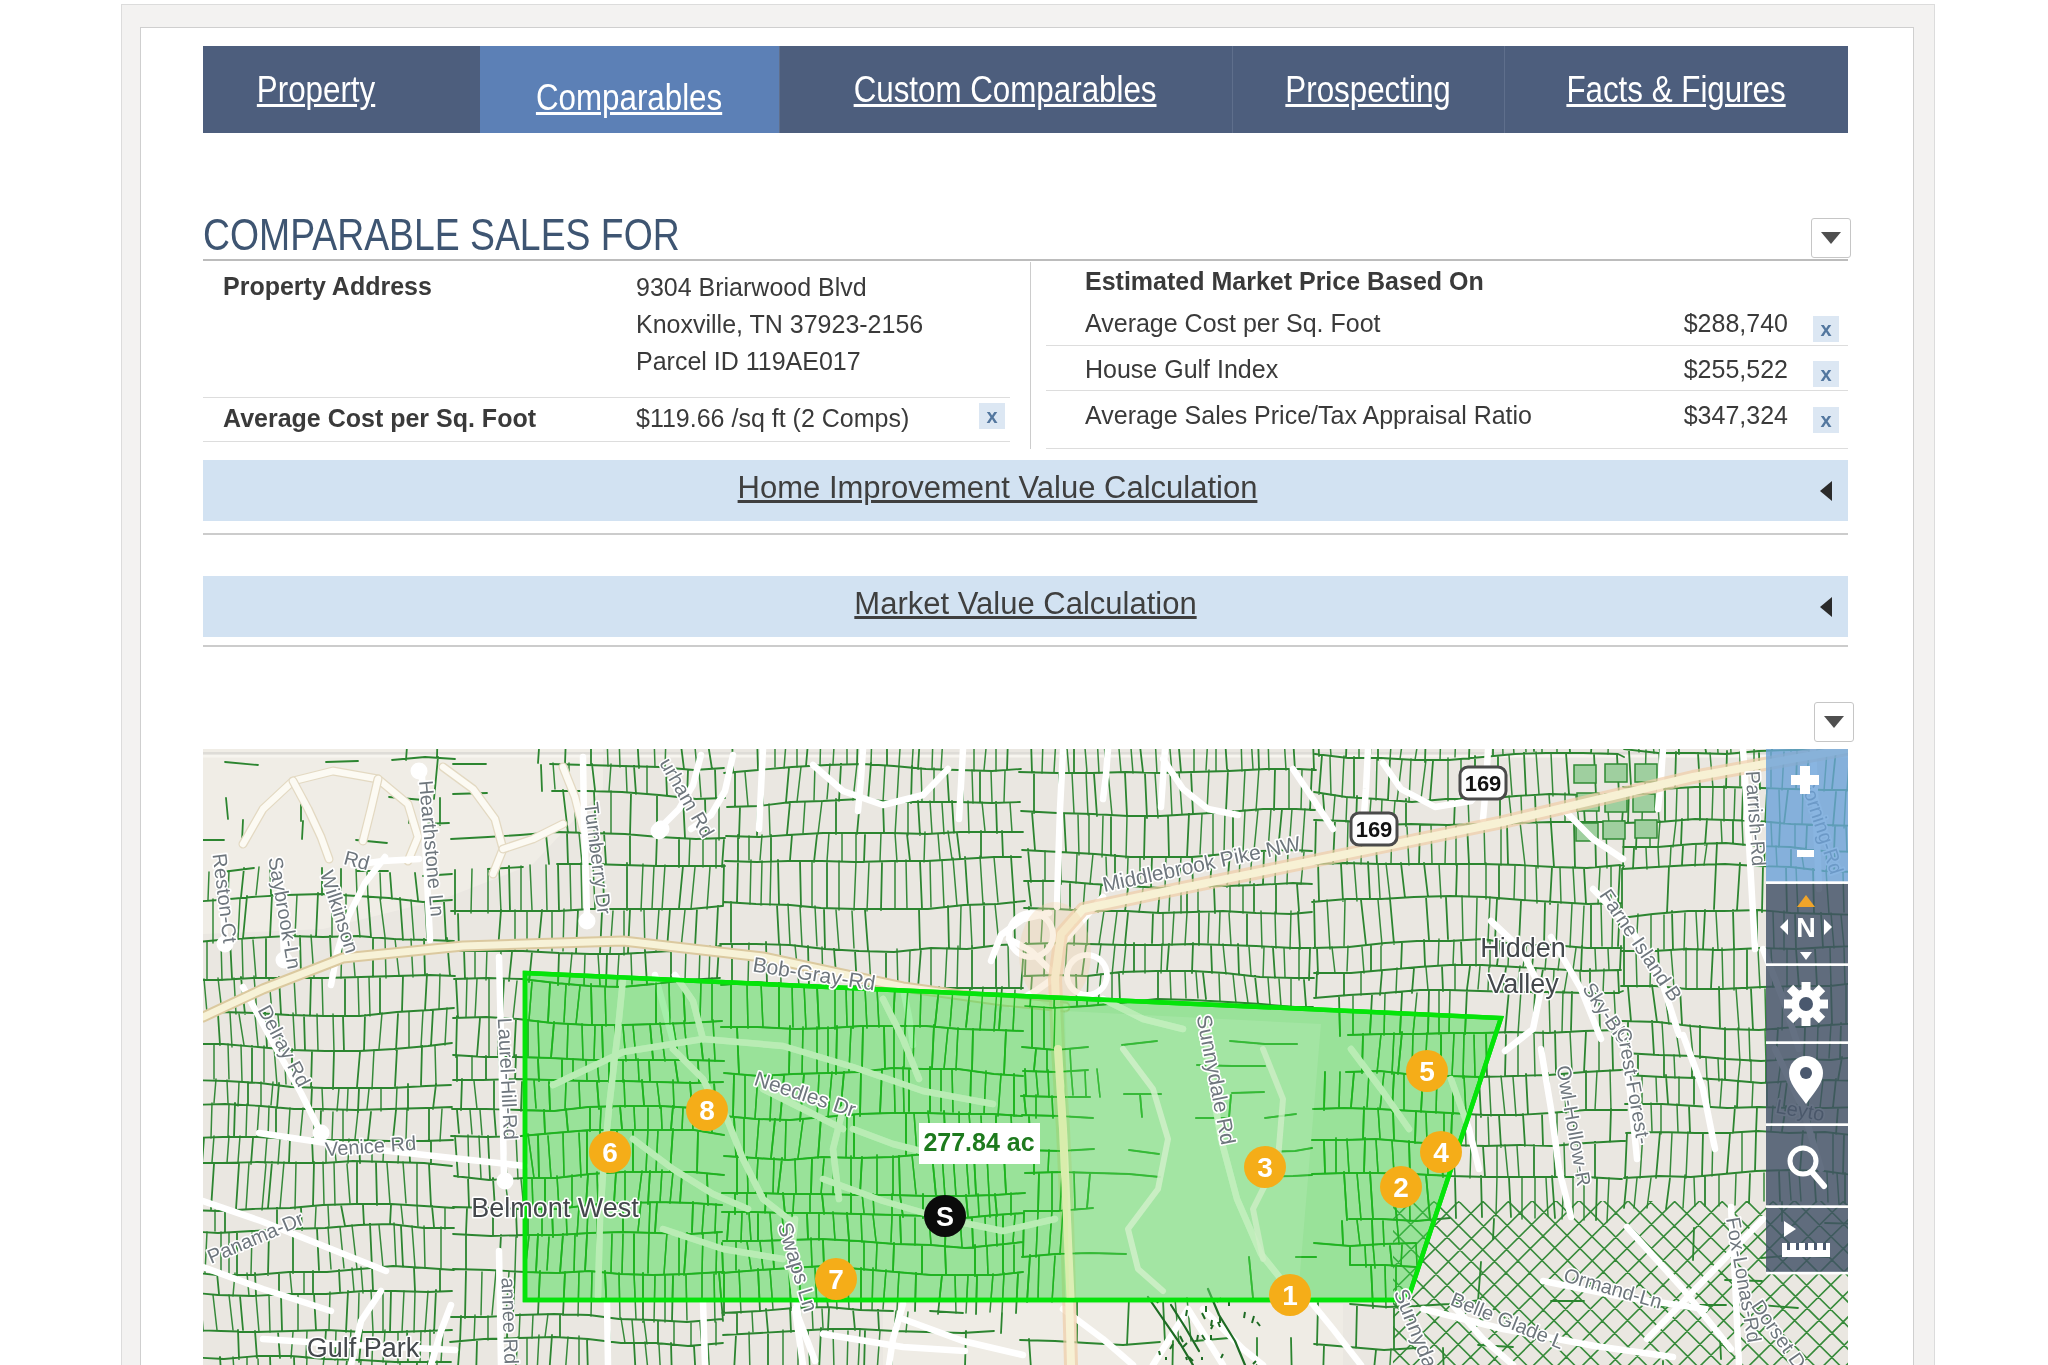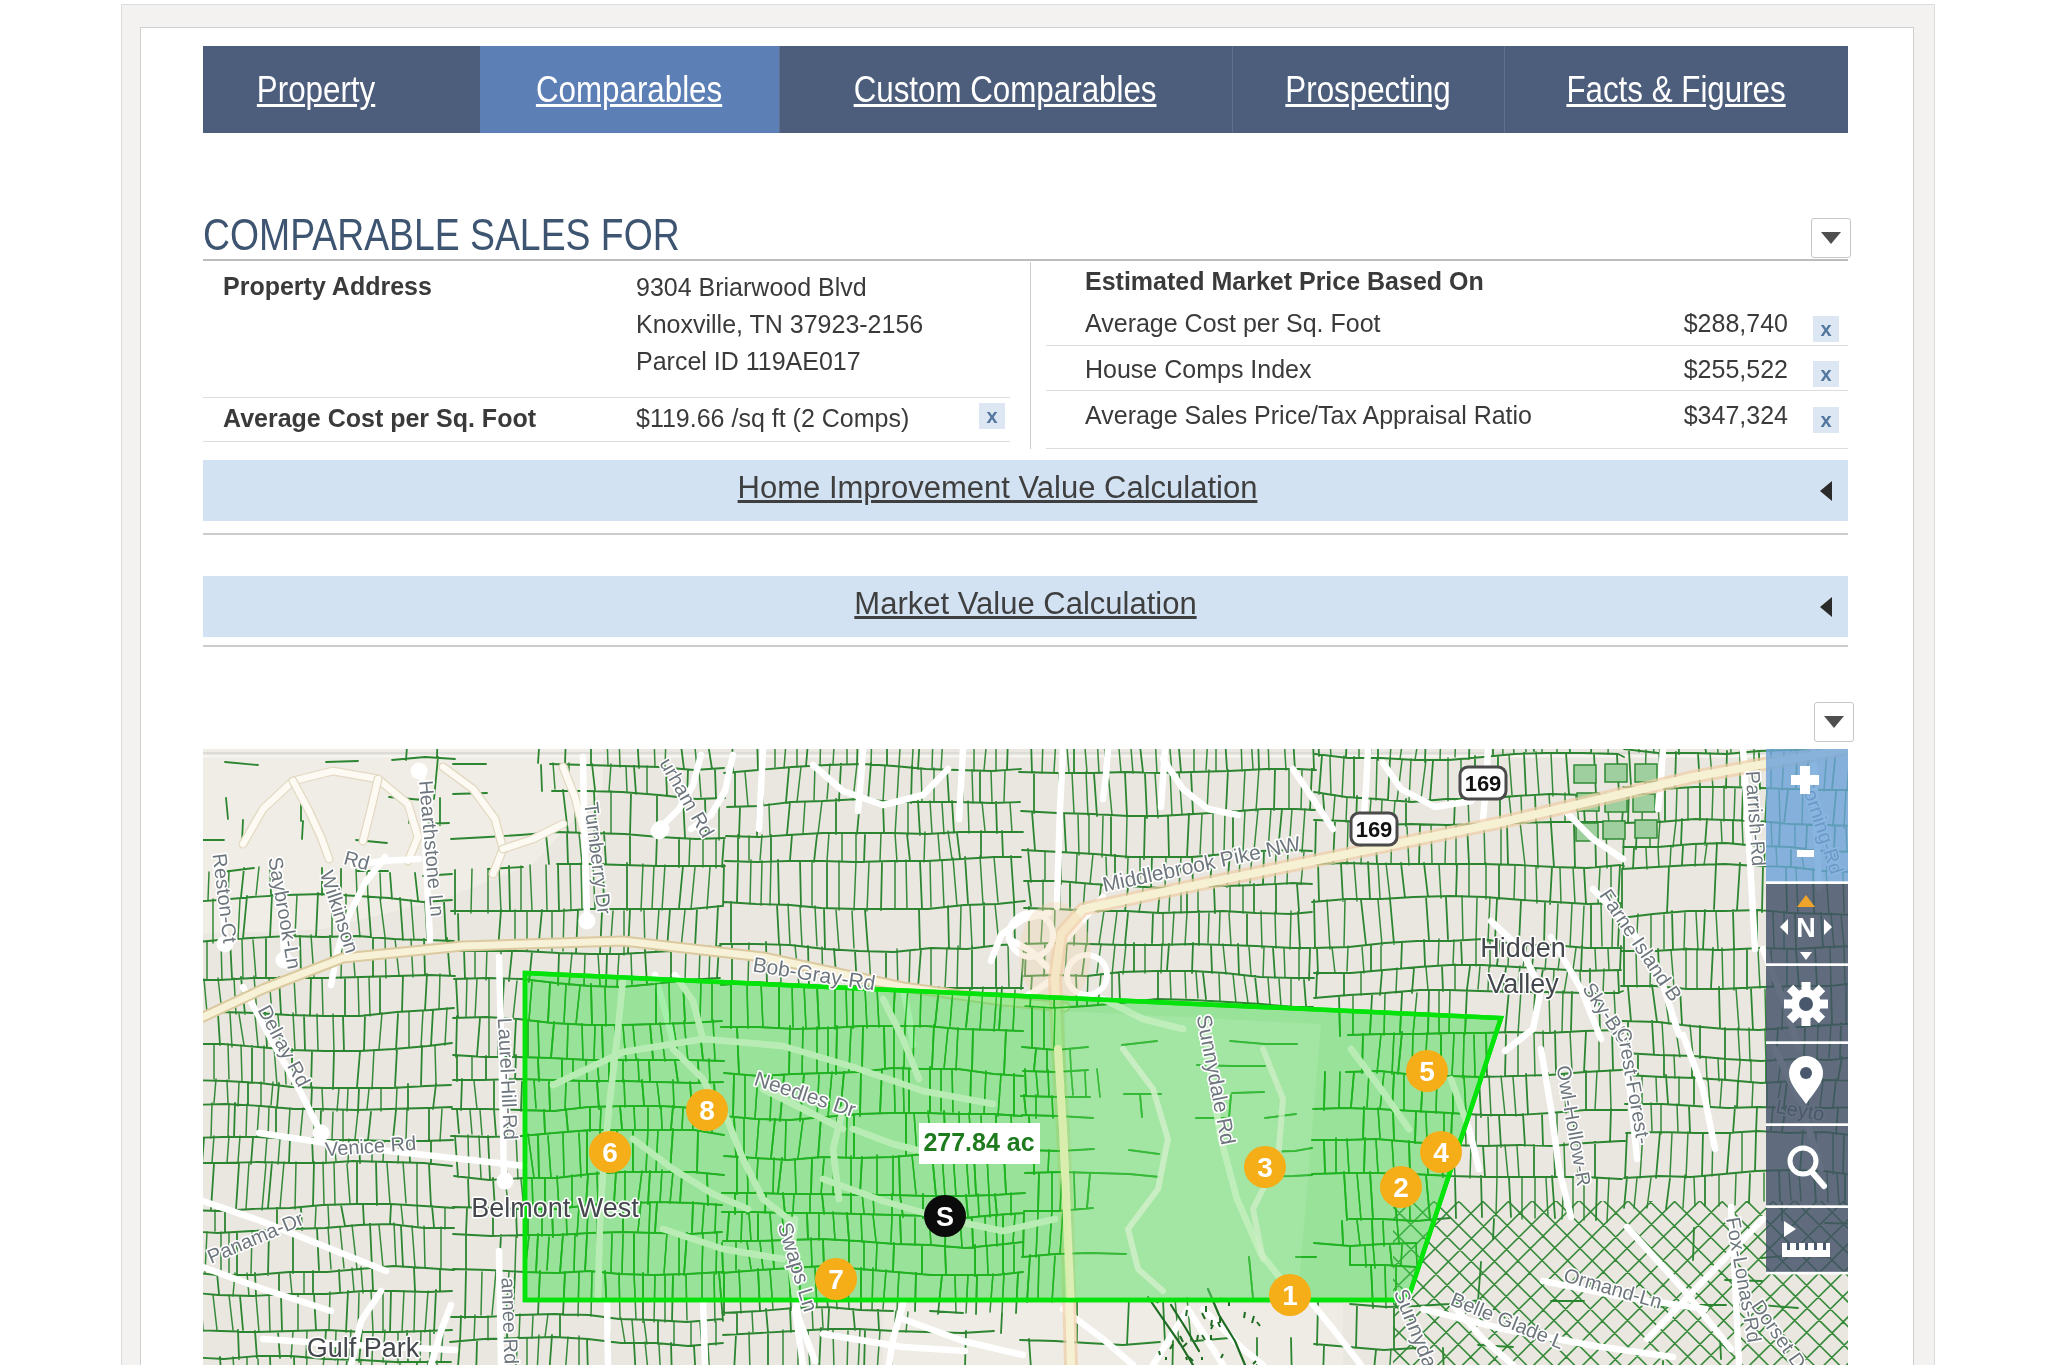--- a/index.html
+++ b/index.html
@@ -12,21 +12,21 @@
 <body>
 <div class="abs" style="left:121px;top:4px;width:1812px;height:1361px;background:#f3f2f1;border-left:1px solid #dcdcdc;border-top:1px solid #dcdcdc;border-right:1px solid #dcdcdc"></div>
 <div class="abs" style="left:140px;top:27px;width:1772px;height:1338px;background:#fff;border:1px solid #cfcfcf;border-bottom:none"></div>
 
 <div class="abs" style="left:203px;top:46px;width:1645px;height:87px;background:#4d5e7d"></div>
 <div class="abs" style="left:480px;top:46px;width:299px;height:87px;background:#5c80b6"></div>
 <div class="abs" style="left:779px;top:46px;width:1px;height:87px;background:#5f6f8c"></div>
 <div class="abs" style="left:1232px;top:46px;width:1px;height:87px;background:#5f6f8c"></div>
 <div class="abs" style="left:1504px;top:46px;width:1px;height:87px;background:#5f6f8c"></div>
 <div class="abs tabt" style="left:203px;top:70px;width:226px"><span>Property</span></div>
-<div class="abs tabt" style="left:480px;top:70px;width:299px"><span>Comparables</span></div>
+<div class="abs tabt" style="left:480px;top:78px;width:299px"><span>Comparables</span></div>
 <div class="abs tabt" style="left:779px;top:70px;width:453px"><span>Custom Comparables</span></div>
 <div class="abs tabt" style="left:1232px;top:70px;width:272px"><span>Prospecting</span></div>
 <div class="abs tabt" style="left:1504px;top:70px;width:344px"><span>Facts &amp; Figures</span></div>
 
 <div class="abs" style="left:203px;top:210px;font-size:45px;line-height:50px;color:#3e5572"><span style="display:inline-block;transform:scaleX(0.83);transform-origin:left">COMPARABLE SALES FOR</span></div>
 <div class="abs" style="left:203px;top:259px;width:1645px;height:2px;background:#bcbcbc"></div>
 
 <div class="abs" style="left:1811px;top:218px;width:38px;height:38px;background:#fff;border:1px solid #c6c6c6;border-radius:3px">
   <div style="position:absolute;left:9px;top:13px;width:0;height:0;border-left:10px solid transparent;border-right:10px solid transparent;border-top:12px solid #4f4f4f"></div>
 </div>
@@ -38,21 +38,21 @@
 <div class="abs bodyt" style="left:616px;top:400px;line-height:37px">$119.66 /sq ft (2 Comps)</div>
 <div class="abs xbtn" style="left:979px;top:403px">x</div>
 <div class="abs" style="left:203px;top:441px;width:807px;height:1px;background:#ddd"></div>
 <div class="abs" style="left:1030px;top:262px;width:1px;height:187px;background:#ccc"></div>
 
 <div class="abs bodyt" style="left:1065px;top:263px;font-weight:bold;line-height:37px">Estimated Market Price Based On</div>
 <div class="abs bodyt" style="left:1065px;top:305px;line-height:37px">Average Cost per Sq. Foot</div>
 <div class="abs bodyt" style="left:1570px;top:305px;width:198px;text-align:right;line-height:37px">$288,740</div>
 <div class="abs xbtn" style="left:1813px;top:316px">x</div>
 <div class="abs" style="left:1046px;top:345px;width:802px;height:1px;background:#ddd"></div>
-<div class="abs bodyt" style="left:1065px;top:351px;line-height:37px">House Comps Index</div>
+<div class="abs bodyt" style="left:1065px;top:351px;line-height:37px">House Gulf Index</div>
 <div class="abs bodyt" style="left:1570px;top:351px;width:198px;text-align:right;line-height:37px">$255,522</div>
 <div class="abs xbtn" style="left:1813px;top:361px">x</div>
 <div class="abs" style="left:1046px;top:390px;width:802px;height:1px;background:#ddd"></div>
 <div class="abs bodyt" style="left:1065px;top:397px;line-height:37px">Average Sales Price/Tax Appraisal Ratio</div>
 <div class="abs bodyt" style="left:1570px;top:397px;width:198px;text-align:right;line-height:37px">$347,324</div>
 <div class="abs xbtn" style="left:1813px;top:407px">x</div>
 <div class="abs" style="left:1046px;top:448px;width:802px;height:1px;background:#ddd"></div>
 
 <div class="abs" style="left:203px;top:460px;width:1645px;height:61px;background:#d2e2f2"></div>
 <div class="abs" style="left:203px;top:471px;width:1589px;text-align:center;font-size:31px;line-height:34px;color:#3f3f3f"><span style="text-decoration:underline">Home Improvement Value Calculation</span></div>

